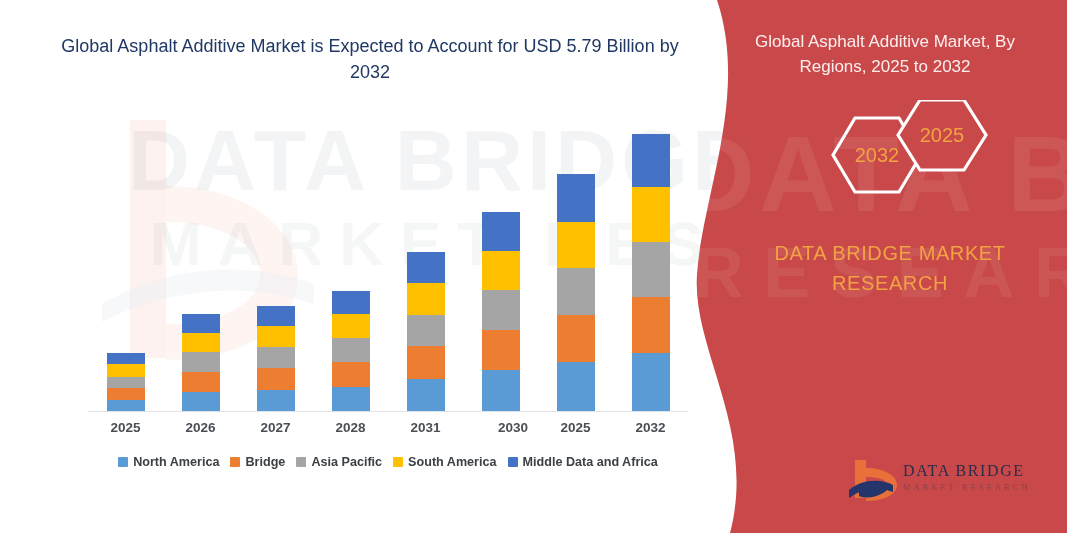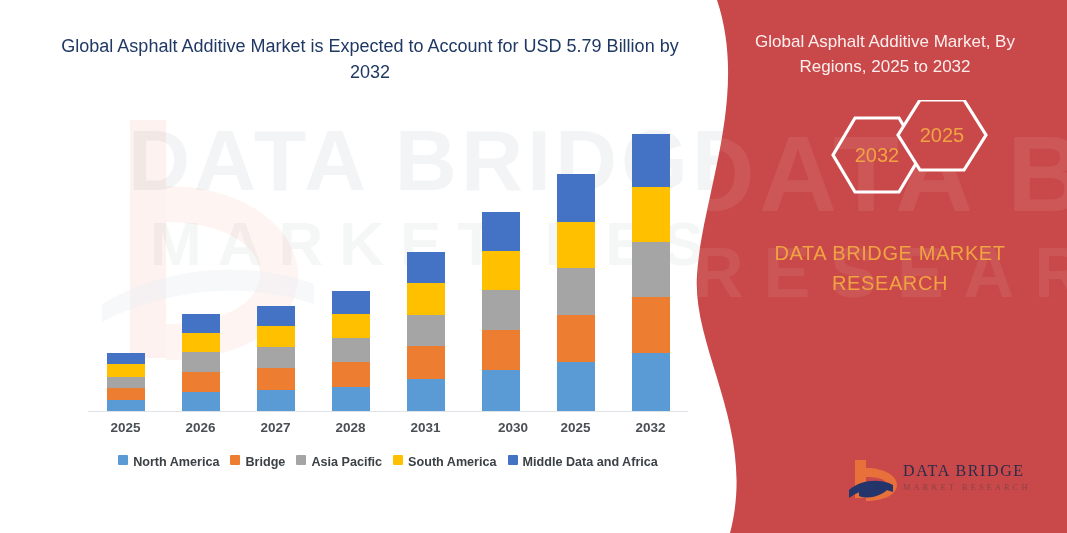--- a/index.html
+++ b/index.html
@@ -58,21 +58,21 @@
     font-size:13.5px;font-weight:700;color:#4a4f55;
     transform:translateX(-50%);
   }
 
   
   .legend{
     position:absolute;left:88px;top:455px;width:600px;
     display:flex;justify-content:center;align-items:center;gap:11px;
     font-size:12.6px;font-weight:700;color:#3c4146;
   }
-  .lg-item{display:flex;gap:5px;white-space:nowrap;}
+  .lg-item{display:flex;align-items:center;gap:5px;white-space:nowrap;}
   .lg-sw{width:10px;height:10px;display:inline-block;border-radius:1px;}
 
   
   .footer{
     position:absolute;left:0;top:506px;width:700px;height:22px;
     font-family:"Liberation Serif", serif;
     font-size:8.4px;color:#3b3b3b;
   }
   .foot-left{position:absolute;left:84px;top:0;white-space:nowrap;}
   .foot-right{position:absolute;left:428px;top:0;white-space:nowrap;}

